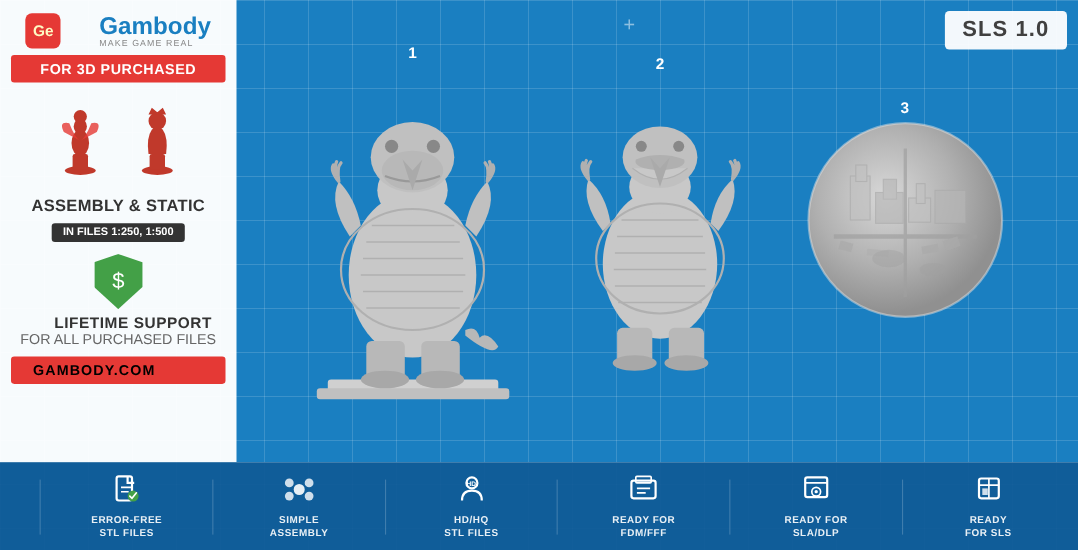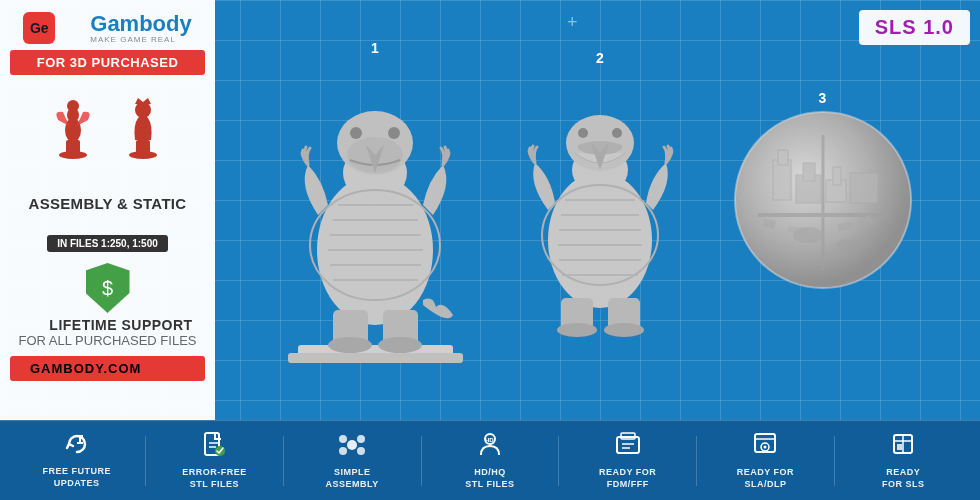--- a/index.html
+++ b/index.html
@@ -52,21 +52,21 @@
 
     .logo-area {
       display: flex;
       align-items: center;
       gap: 8px;
       margin-bottom: 6px;
     }
 
     .logo-icon {
       background: #e53935;
-      color: #0f172a;
+      color: #fef9c3;
       font-weight: bold;
       font-size: 14px;
       width: 32px;
       height: 32px;
       border-radius: 6px;
       display: flex;
       align-items: center;
       justify-content: center;
       flex-shrink: 0;
     }
@@ -124,21 +124,21 @@
     .figurine {
       width: 50px;
       height: 70px;
     }
 
     .assembly-static {
       font-size: 15px;
       font-weight: bold;
       color: #333;
       text-align: center;
-      margin: 20px 0;
+      margin: 4px 0;
       letter-spacing: 0.3px;
     }
 
     .scale-badge {
       background: #333;
       color: white;
       font-size: 10px;
       padding: 3px 10px;
       border-radius: 3px;
       margin: 3px 0;
@@ -215,21 +215,21 @@
       height: 100%;
       align-items: center;
     }
 
     
     .sls-badge {
       position: absolute;
       top: 10px;
       right: 10px;
       background: rgba(255,255,255,0.95);
-      color: #a21caf;
+      color: #404040;
       font-size: 20px;
       font-weight: bold;
       padding: 6px 16px;
       border-radius: 4px;
       letter-spacing: 1px;
     }
 
     
     .model-wrapper {
       display: flex;
@@ -500,33 +500,20 @@
           </svg>
         </div>
 
       </div>
 
     </div>
   </div>
 
   <div class="bottom-bar">
 
-    <div class="feature-item">
-      <div class="feature-icon">
-        
-        <svg width="28" height="24" viewBox="0 0 28 24">
-          <path d="M6,12 A8,8 0 1,1 14,20" stroke="white" stroke-width="2.5" fill="none" stroke-linecap="round"></path>
-          <path d="M4,16 L6,12 L10,14" stroke="white" stroke-width="2.5" fill="none" stroke-linecap="round" stroke-linejoin="round"></path>
-          <rect x="16" y="3" width="2" height="9" fill="white"></rect>
-          <rect x="14" y="3" width="6" height="2" fill="white"></rect>
-          <rect x="14" y="10" width="6" height="2" fill="white"></rect>
-        </svg>
-      </div>
-      <div class="feature-label">FREE FUTURE<br>UPDATES</div>
-    </div>
 
     <div class="feature-divider"></div>
 
     <div class="feature-item">
       <div class="feature-icon">
         <svg width="24" height="26" viewBox="0 0 24 26">
           <rect x="3" y="2" width="14" height="22" rx="2" stroke="white" stroke-width="2" fill="none"></rect>
           <path d="M13,2 L13,8 L19,8" stroke="white" stroke-width="2" fill="none"></path>
           <line x1="7" y1="12" x2="17" y2="12" stroke="white" stroke-width="1.5"></line>
           <line x1="7" y1="16" x2="14" y2="16" stroke="white" stroke-width="1.5"></line>

